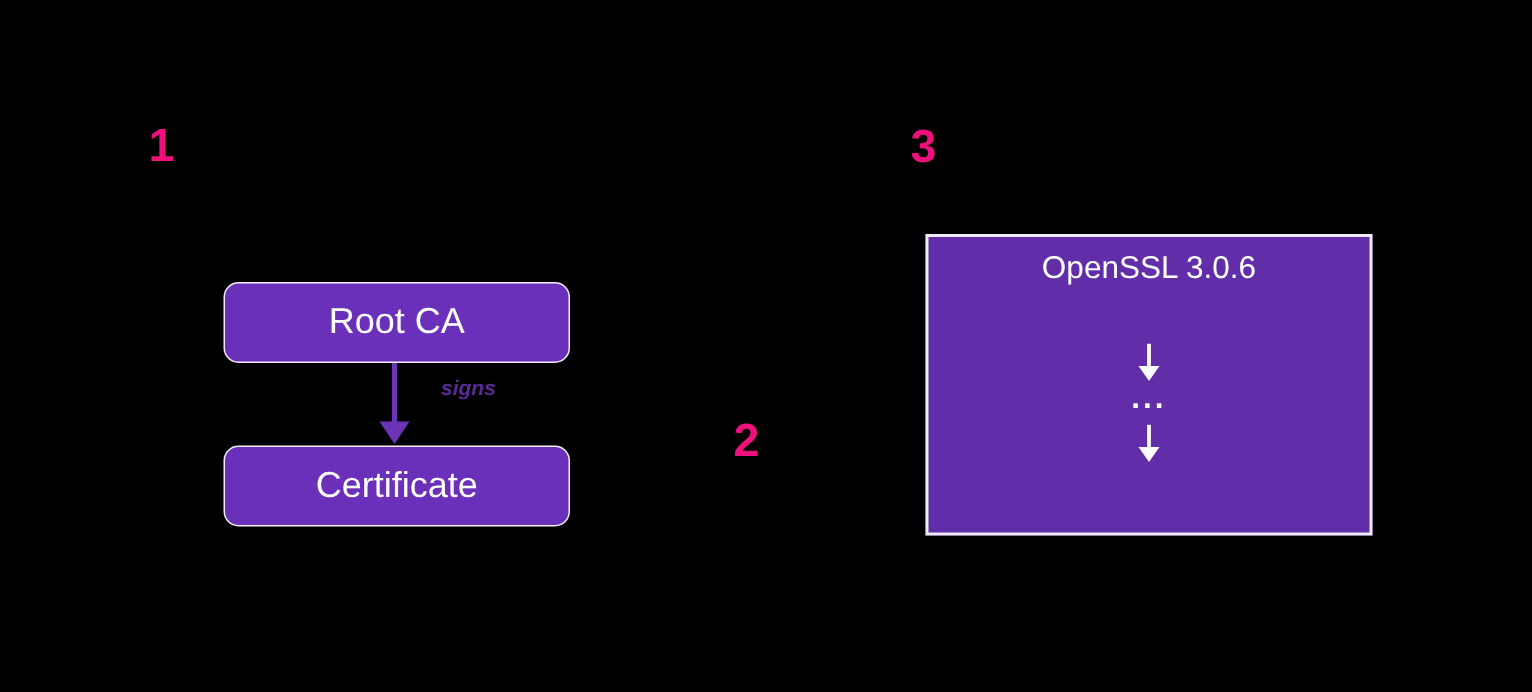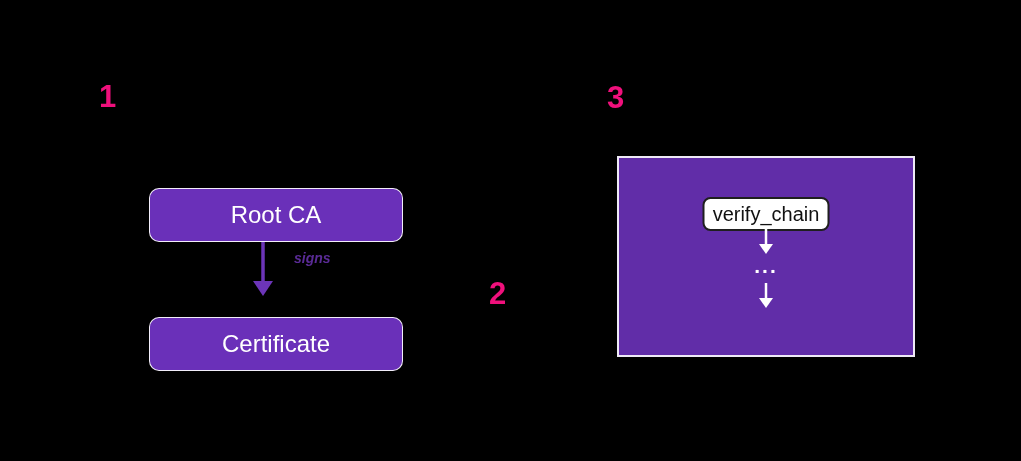--- a/index.html
+++ b/index.html
@@ -24,34 +24,34 @@
     font-weight: bold;
     line-height: 1;
   }
   .step-1 { left: 99px;  top: 81px; }
   .step-2 { left: 489px; top: 278px; }
   .step-3 { left: 607px; top: 82px; }
 
   .purple-node {
     position: absolute;
     left: 149px;
-    width: 254px;
+    width: 231px;
     height: 54px;
     background: #6A30B9;
     border: 1px solid rgba(255,255,255,0.92);
     border-radius: 10px;
     display: flex;
     align-items: center;
     justify-content: center;
     color: #ffffff;
     font-size: 24px;
     box-sizing: border-box;
   }
   .root-ca-node    { top: 188px; }
-  .certificate-node{ top: 297px; margin-top: 20px; }
+  .certificate-node{ top: 297px; }
 
   .signs-arrow-svg {
     position: absolute;
     left: 250px;
     top: 242px;
   }
   .signs-label {
     position: absolute;
     left: 294px;
     top: 251px;
@@ -133,22 +133,22 @@
   <svg class="signs-arrow-svg" width="26" height="55" viewBox="0 0 26 55">
     <line x1="13" y1="0" x2="13" y2="41" stroke="#6C35B8" stroke-width="3.5"></line>
     <polygon points="3,39 23,39 13,54" fill="#6C35B8"></polygon>
   </svg>
 
   <div class="signs-label">signs</div>
 
   <div class="purple-node certificate-node">Certificate</div>
 
   <div class="openssl-container">
+    <div class="openssl-title">OpenSSL 3.0.6</div>
 
-    <div class="white-node verify-chain-node">verify_chain</div>
 
     <svg class="white-arrow-svg arrow-1" width="18" height="26" viewBox="0 0 18 26">
       <line x1="9" y1="0" x2="9" y2="16" stroke="#ffffff" stroke-width="2.5"></line>
       <polygon points="2,15 16,15 9,25" fill="#ffffff"></polygon>
     </svg>
 
     <div class="ellipsis">...</div>
 
     <svg class="white-arrow-svg arrow-2" width="18" height="26" viewBox="0 0 18 26">
       <line x1="9" y1="0" x2="9" y2="16" stroke="#ffffff" stroke-width="2.5"></line>

